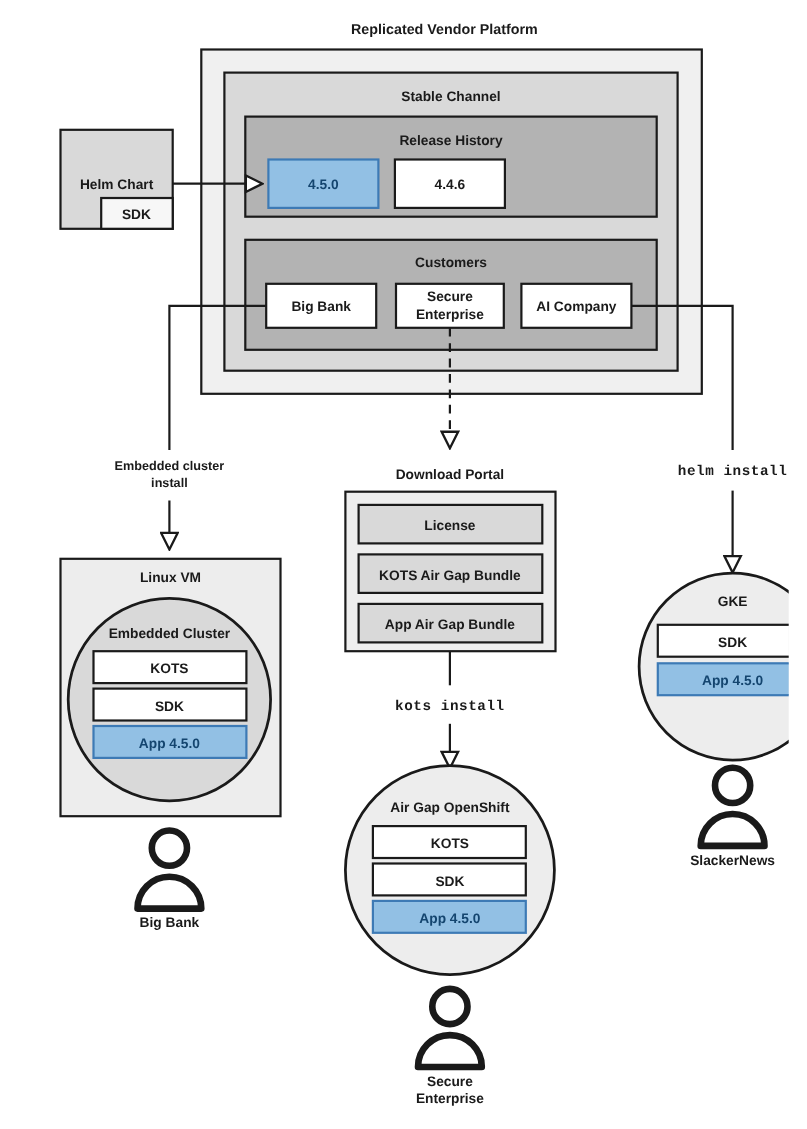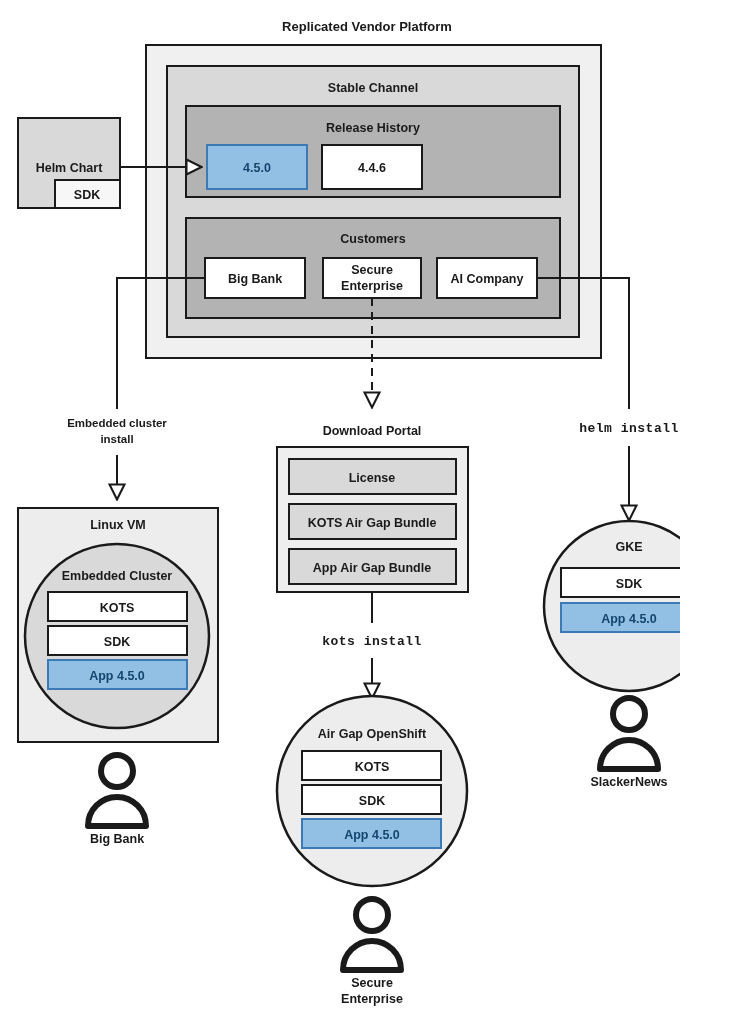--- a/index.html
+++ b/index.html
@@ -7,20 +7,21 @@
     padding: 0;
     background: #ffffff;
   }
   #stage {
     position: relative;
     width: 680px;
     height: 1026px;
     background: #ffffff;
     font-family: "Liberation Sans", sans-serif;
     overflow: hidden;
+    padding-left: 37px;
   }
   svg#diagram {
     display: block;
     width: 734px;
     height: 1026px;
   }
   text {
     font-family: "Liberation Sans", sans-serif;
     font-weight: bold;
     fill: #1a1a1a;

